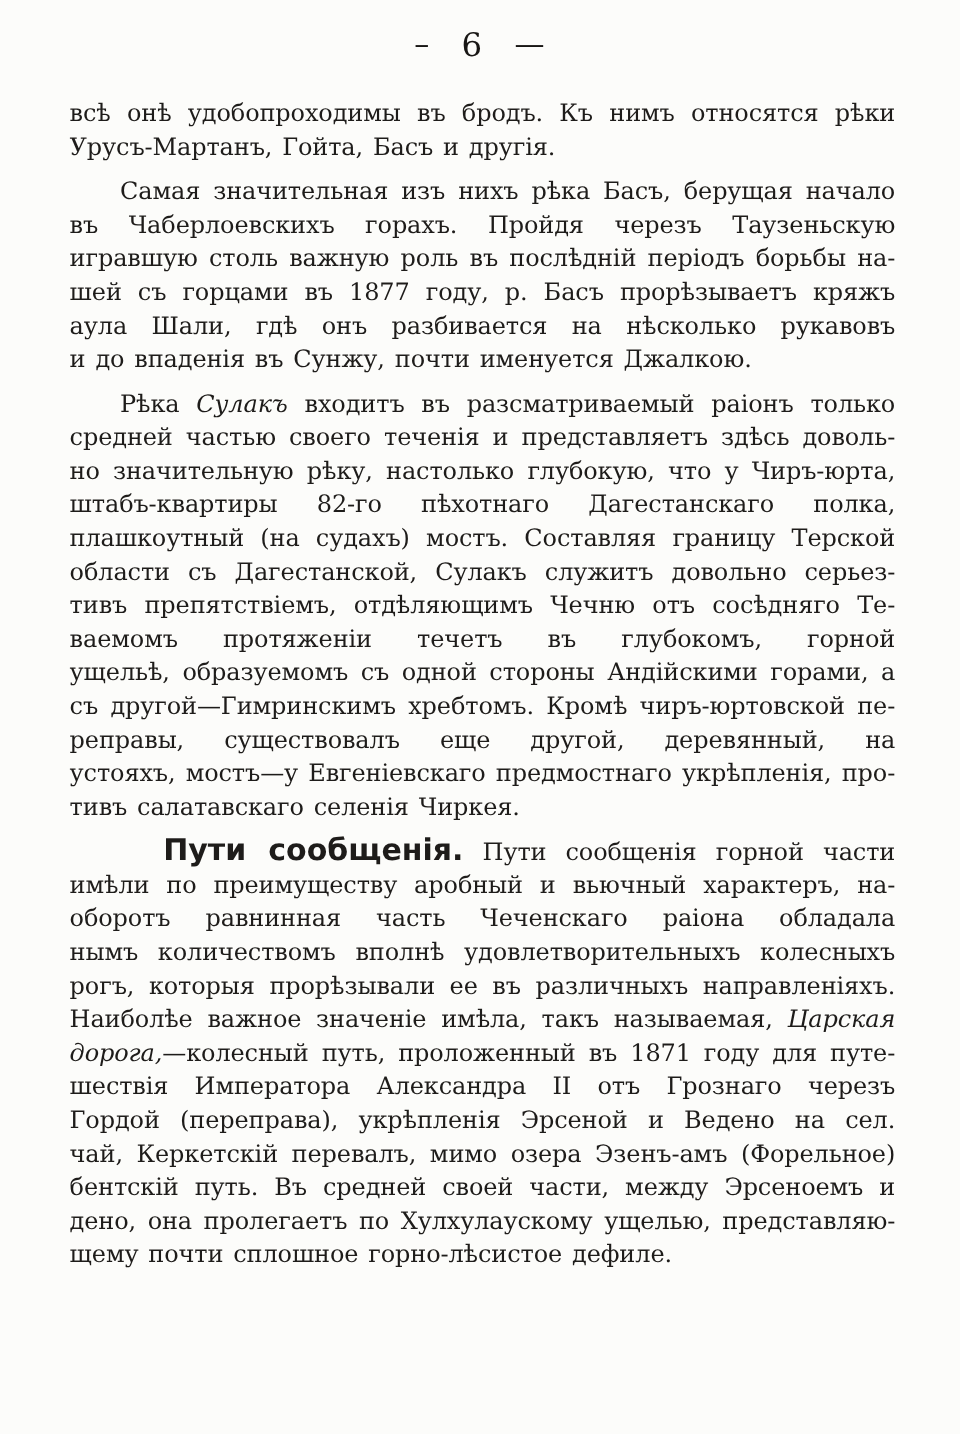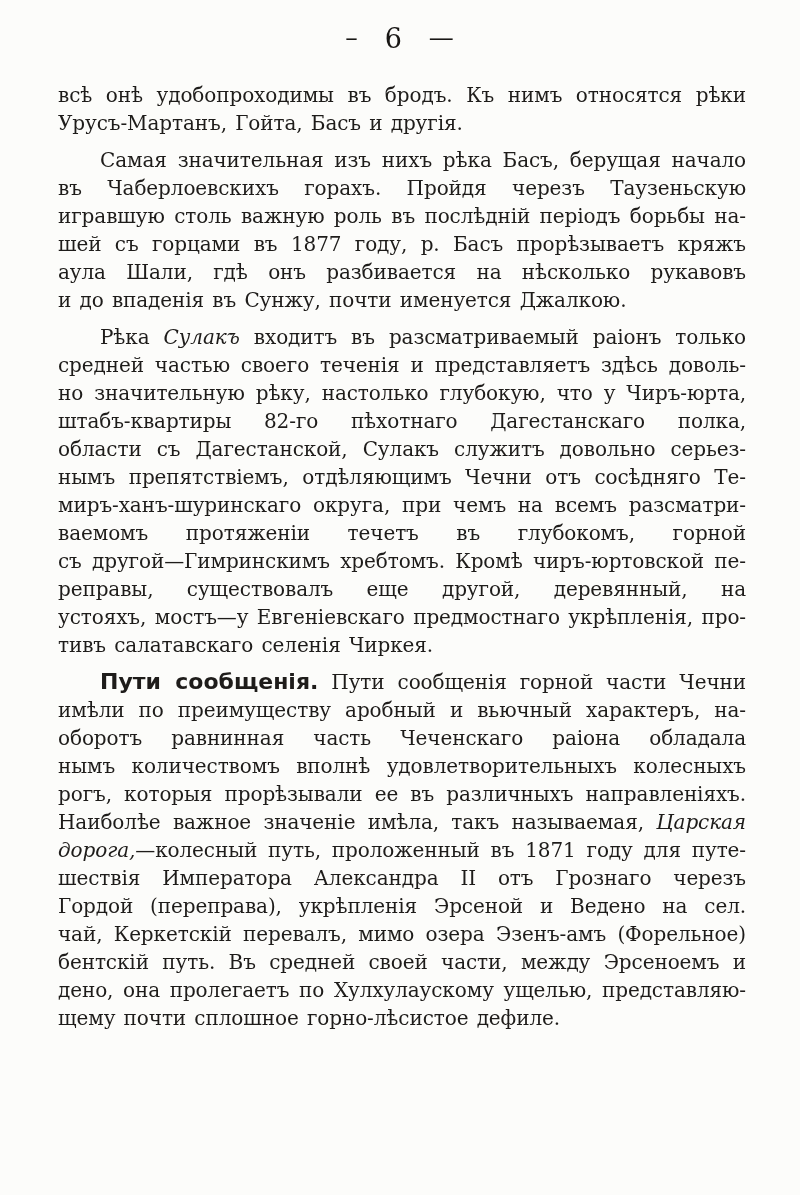--- a/index.html
+++ b/index.html
@@ -55,22 +55,23 @@
   .line.lastline {
     text-align-last: left;
   }
   .line.firstline {
     padding-left: 42px;
   }
   .it { font-style: italic; }
   .lead {
     font-family: "DejaVu Sans", sans-serif;
     font-weight: bold;
-    font-size: 22px;
+    font-size: 25px;
     letter-spacing: 0;
+    margin-left: 36px;
   }
 </style>
 </head>
 <body>
 
 <div class="page">
   <div class="page-header">
     <span class="dash">–</span><span class="pagenum">6</span><span class="dash">—</span>
   </div>
   <div class="text-block" id="text-block">
@@ -84,24 +85,25 @@
         <div class="line"><span>игравшую столь важную роль въ послѣдній періодъ борьбы на-</span></div>
         <div class="line"><span>шей съ горцами въ 1877 году, р. Басъ прорѣзываетъ кряжъ</span></div>
         <div class="line"><span>аула Шали, гдѣ онъ разбивается на нѣсколько рукавовъ</span></div>
         <div class="line lastline"><span>и до впаденія въ Сунжу, почти именуется Джалкою.</span></div>
       </div>
       <div class="para">
         <div class="line firstline"><span>Рѣка </span><span class="it">Сулакъ</span><span> входитъ въ разсматриваемый раіонъ только</span></div>
         <div class="line"><span>средней частью своего теченія и представляетъ здѣсь доволь-</span></div>
         <div class="line"><span>но значительную рѣку, настолько глубокую, что у Чиръ-юрта,</span></div>
         <div class="line"><span>штабъ-квартиры 82-го пѣхотнаго Дагестанскаго полка, устроенъ</span></div>
+        <div class="line"><span>плашкоутный (на судахъ) мостъ. Составляя границу Терской</span></div>
         <div class="line"><span>области съ Дагестанской, Сулакъ служитъ довольно серьез-</span></div>
-        <div class="line"><span>нымъ препятствіемъ, отдѣляющимъ Чечни отъ сосѣдняго Те-</span></div>
-        <div class="line"><span>миръ-ханъ-шуринскаго округа, при чемъ на всемъ разсматри-</span></div>
+        <div class="line"><span>тивъ препятствіемъ, отдѣляющимъ Чечню отъ сосѣдняго Те-</span></div>
         <div class="line"><span>ваемомъ протяженіи течетъ въ глубокомъ, горной обрывистомъ</span></div>
+        <div class="line"><span>ущельѣ, образуемомъ съ одной стороны Андійскими горами, а</span></div>
         <div class="line"><span>съ другой—Гимринскимъ хребтомъ. Кромѣ чиръ-юртовской пе-</span></div>
         <div class="line"><span>реправы, существовалъ еще другой, деревянный, на каменныхъ</span></div>
         <div class="line"><span>устояхъ, мостъ—у Евгеніевскаго предмостнаго укрѣпленія, про-</span></div>
         <div class="line lastline"><span>тивъ салатавскаго селенія Чиркея.</span></div>
       </div>
       <div class="para">
         <div class="line firstline"><span class="lead">Пути сообщенія.</span><span> Пути сообщенія горной части Чечни</span></div>
         <div class="line"><span>имѣли по преимуществу аробный и вьючный характеръ, на-</span></div>
         <div class="line"><span>оборотъ равнинная часть Чеченскаго раіона обладала достаточ-</span></div>
         <div class="line"><span>нымъ количествомъ вполнѣ удовлетворительныхъ колесныхъ до-</span></div>

